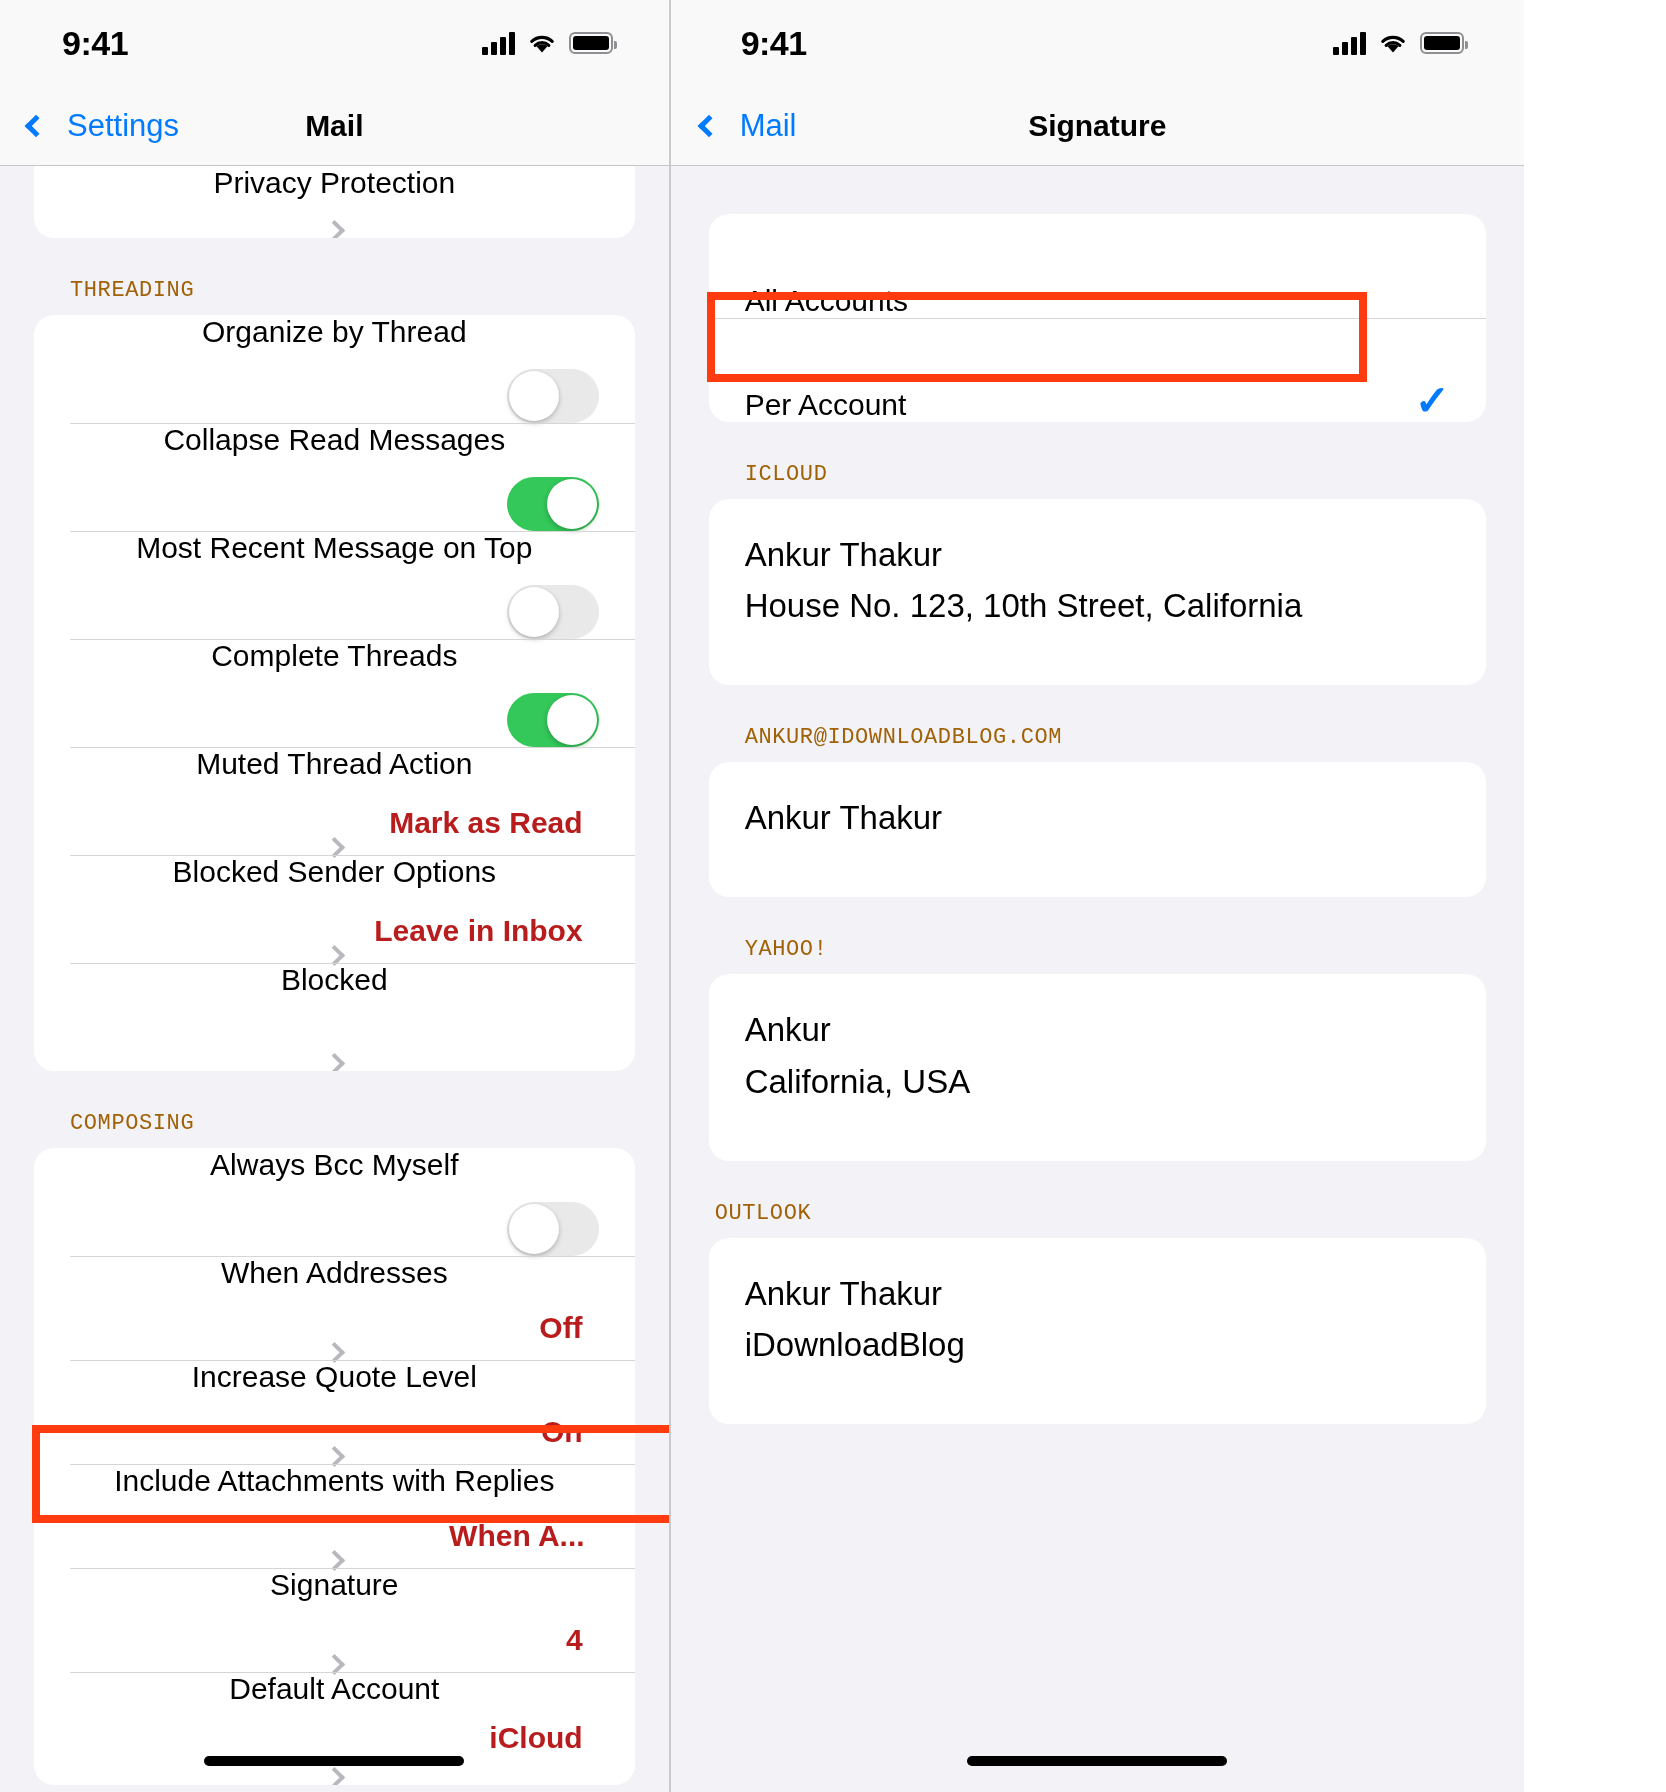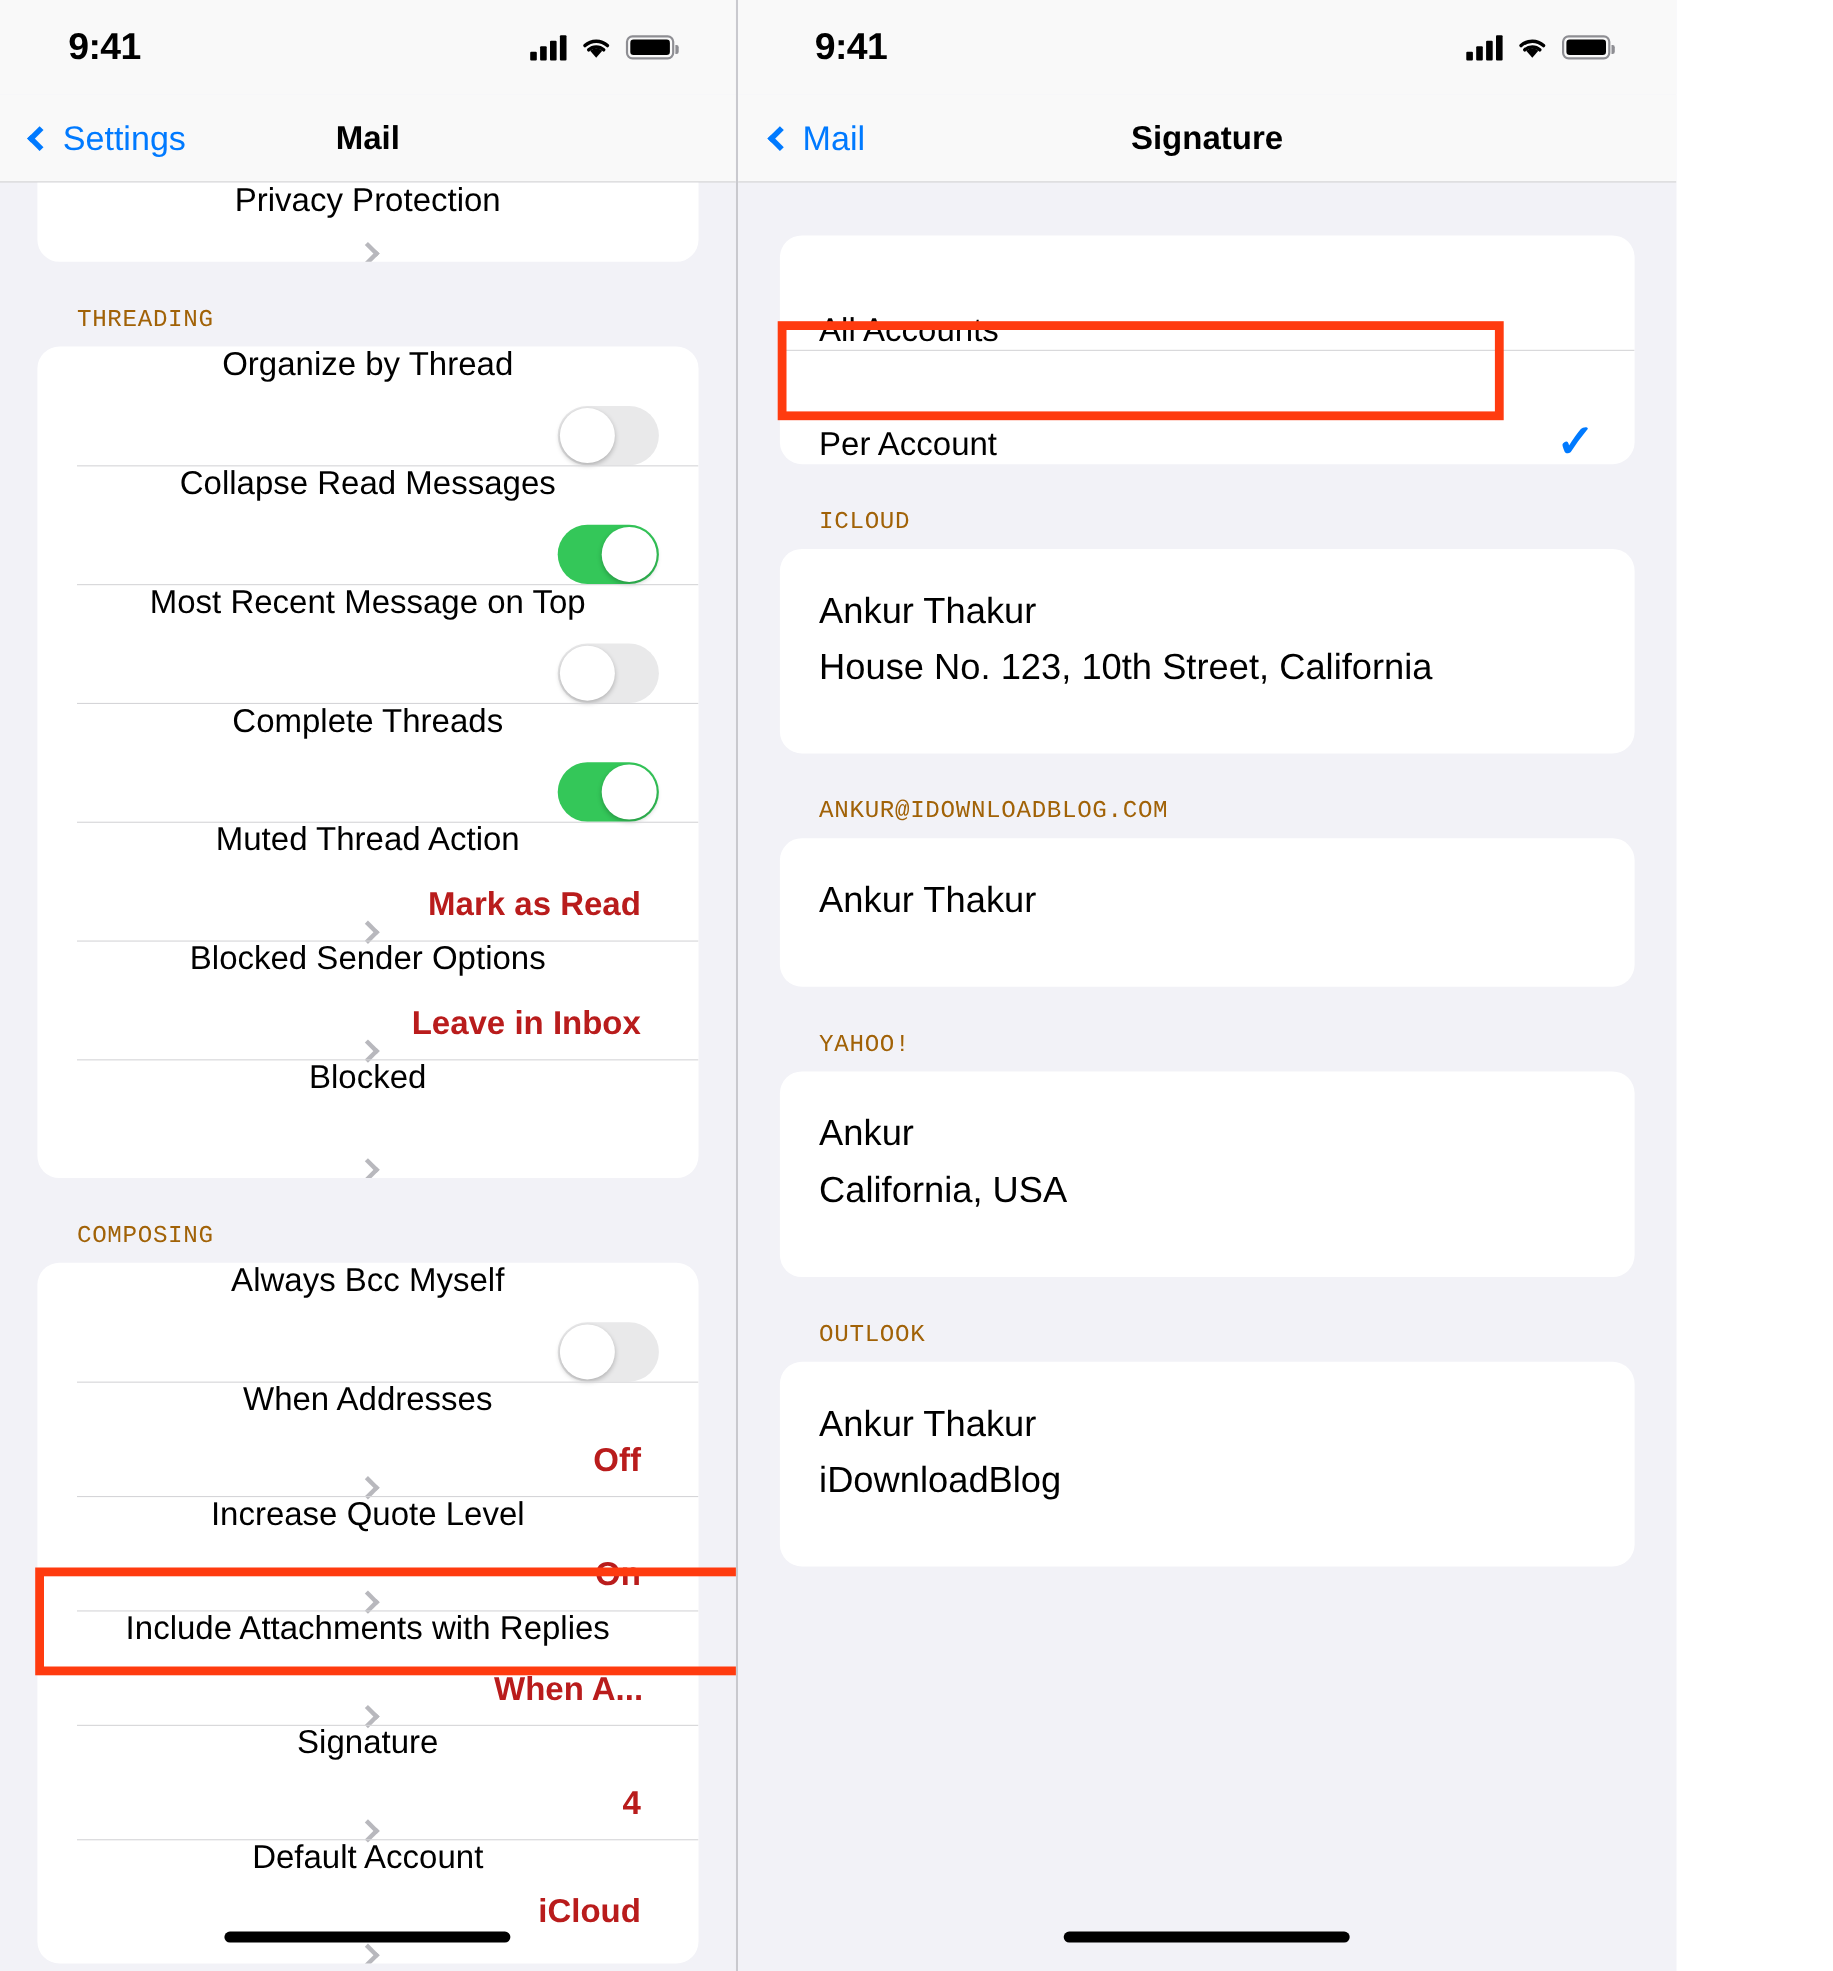--- a/index.html
+++ b/index.html
@@ -51,21 +51,21 @@
   
   .navbar {
     height: 80px;
     background: #f9f9f9;
     border-bottom: 1px solid #c6c6c8;
     display: flex; align-items: center;
     position: relative;
     padding: 0 28px;
   }
   .nav-back {
-    display: flex; align-items: center; gap: 10px;
+    display: flex; align-items: center; gap: 20px;
     color: #007aff; font-size: 31px;
     cursor: pointer;
   }
   .chev-left {
     display: inline-block; width: 16px; height: 16px;
     border-left: 5px solid #007aff; border-bottom: 5px solid #007aff;
     transform: rotate(45deg);
     margin-right: 3px;
   }
   .nav-title {
@@ -363,21 +363,21 @@
       <div class="sig-block">
         <div class="sig-line">Ankur Thakur</div>
       </div>
 
       <div class="group-header" style="padding-left:74px;">YAHOO!</div>
       <div class="sig-block">
         <div class="sig-line">Ankur</div>
         <div class="sig-line">California, USA</div>
       </div>
 
-      <div class="group-header" style="padding-left:74px;">OUTLOOK</div>
+      <div class="group-header" style="padding-left:44px;">OUTLOOK</div>
       <div class="sig-block">
         <div class="sig-line">Ankur Thakur</div>
         <div class="sig-line">iDownloadBlog</div>
       </div>
     </div>
 
     <div class="hl" style="left:36px; top:292px; width:660px; height:90px;"></div>
 
     <div class="home-indicator"></div>
   </div>

